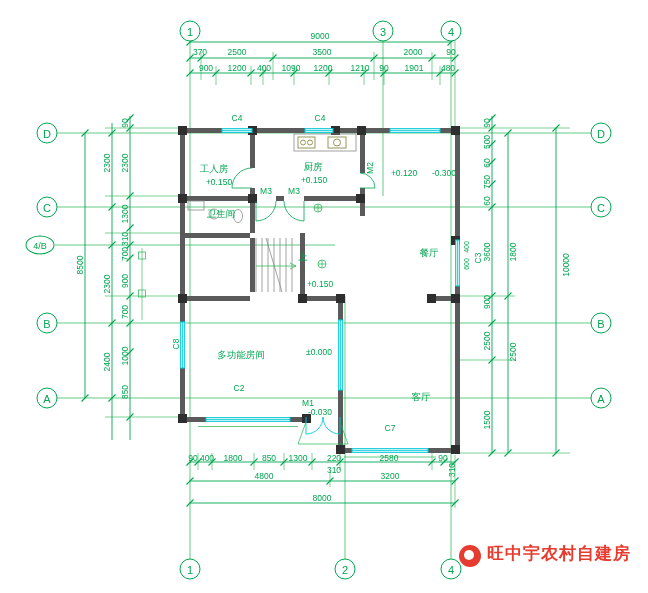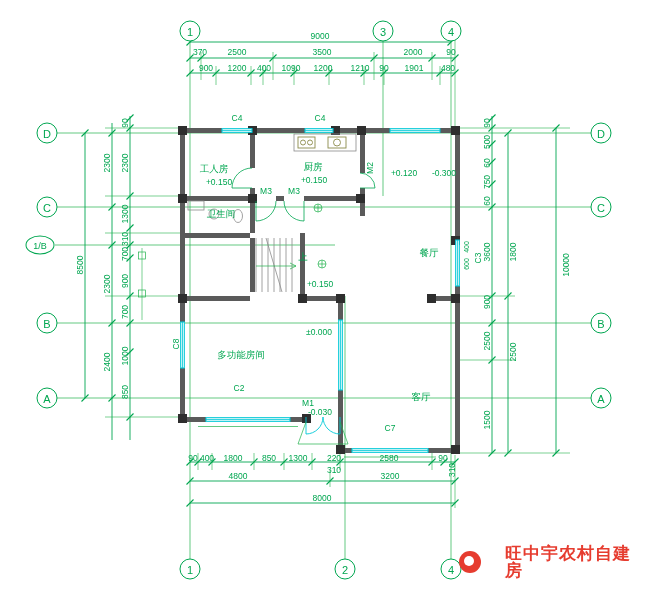--- a/index.html
+++ b/index.html
@@ -29,21 +29,21 @@
   .w{fill:#5a5a5a;stroke:none;}
   .col{fill:#2e2e2e;stroke:none;}
   .win{stroke:#00c8d7;stroke-width:1.1;fill:#ffffff;}
   .winl{stroke:#00c8d7;stroke-width:0.8;fill:none;}
   .cy{stroke:#00c8d7;stroke-width:0.9;fill:none;}
   .door{stroke:#00a650;stroke-width:0.8;fill:none;}
   .gy{stroke:#8a8a8a;stroke-width:0.8;fill:none;}
   .fx{stroke:#8b8b4a;stroke-width:0.9;fill:none;}
 
   
-  .wm{position:absolute;display:flex;align-items:center;gap:24px;}
+  .wm{position:absolute;display:flex;gap:6px;}
   .wm-logo{width:22px;height:22px;border-radius:50%;background:#e63c2f;position:relative;}
   .wm-logo::after{content:"";position:absolute;left:5px;top:5px;width:10px;height:10px;border-radius:50%;background:#fff;}
   .wm-text{color:#e63c2f;font-size:17px;font-weight:bold;letter-spacing:1px;line-height:1;}
 </style>
 </head>
 <body>
 
 <div class="canvas">
 
   <svg width="648" height="593">
@@ -303,21 +303,21 @@
   </svg>
 
   <div class="bubble" style="left:190px;top:31px">1</div>
   <div class="bubble" style="left:383px;top:31px">3</div>
   <div class="bubble" style="left:451px;top:31px">4</div>
   <div class="bubble" style="left:190px;top:569px">1</div>
   <div class="bubble" style="left:345px;top:569px">2</div>
   <div class="bubble" style="left:451px;top:569px">4</div>
   <div class="bubble" style="left:47px;top:133px">D</div>
   <div class="bubble" style="left:47px;top:207px">C</div>
-  <div class="bubble wide" style="left:40px;top:245px">1/B</div>
+  <div class="bubble wide" style="left:40px;top:245px">4/B</div>
   <div class="bubble" style="left:47px;top:323px">B</div>
   <div class="bubble" style="left:47px;top:398px">A</div>
   <div class="bubble" style="left:601px;top:133px">D</div>
   <div class="bubble" style="left:601px;top:207px">C</div>
   <div class="bubble" style="left:601px;top:323px">B</div>
   <div class="bubble" style="left:601px;top:398px">A</div>
 
   <div class="dim" style="left:320px;top:36px">9000</div>
   <div class="dim" style="left:200px;top:52px">370</div>
   <div class="dim" style="left:237px;top:52px">2500</div>
@@ -366,38 +366,38 @@
   <div class="dim" style="left:193px;top:458px">90</div>
   <div class="dim" style="left:207px;top:458px">400</div>
   <div class="dim" style="left:233px;top:458px">1800</div>
   <div class="dim" style="left:269px;top:458px">850</div>
   <div class="dim" style="left:298px;top:458px">1300</div>
   <div class="dim" style="left:334px;top:458px">220</div>
   <div class="dim" style="left:334px;top:470px">310</div>
   <div class="dim" style="left:389px;top:458px">2580</div>
   <div class="dim" style="left:443px;top:458px">90</div>
   <div class="dim v" style="left:452px;top:470px">310</div>
-  <div class="dim" style="left:238px;top:476px">4800</div>
+  <div class="dim" style="left:264px;top:476px">4800</div>
   <div class="dim" style="left:390px;top:476px">3200</div>
   <div class="dim" style="left:322px;top:498px">8000</div>
 
   <div class="room" style="left:214px;top:169px">工人房</div>
   <div class="room" style="left:313px;top:167px">厨房</div>
   <div class="room" style="left:221px;top:214px">卫生间</div>
   <div class="room" style="left:429px;top:253px">餐厅</div>
   <div class="room" style="left:241px;top:355px">多功能房间</div>
   <div class="room" style="left:421px;top:397px">客厅</div>
   <div class="room" style="left:303px;top:257px">上</div>
 
   <div class="lvl" style="left:219px;top:182px">+0.150</div>
   <div class="lvl" style="left:314px;top:180px">+0.150</div>
   <div class="lvl" style="left:404px;top:173px">+0.120</div>
   <div class="lvl" style="left:444px;top:173px">-0.300</div>
   <div class="lvl" style="left:320px;top:284px">+0.150</div>
-  <div class="lvl" style="left:319px;top:332px">±0.000</div>
+  <div class="lvl" style="left:319px;top:352px">±0.000</div>
   <div class="lvl" style="left:320px;top:412px">-0.030</div>
 
   <div class="tag" style="left:237px;top:118px">C4</div>
   <div class="tag" style="left:320px;top:118px">C4</div>
   <div class="tag" style="left:266px;top:191px">M3</div>
   <div class="tag" style="left:294px;top:191px">M3</div>
   <div class="tag v" style="left:370px;top:168px">M2</div>
   <div class="tag v" style="left:176px;top:344px">C8</div>
   <div class="tag" style="left:239px;top:388px">C2</div>
   <div class="tag" style="left:308px;top:403px">M1</div>

